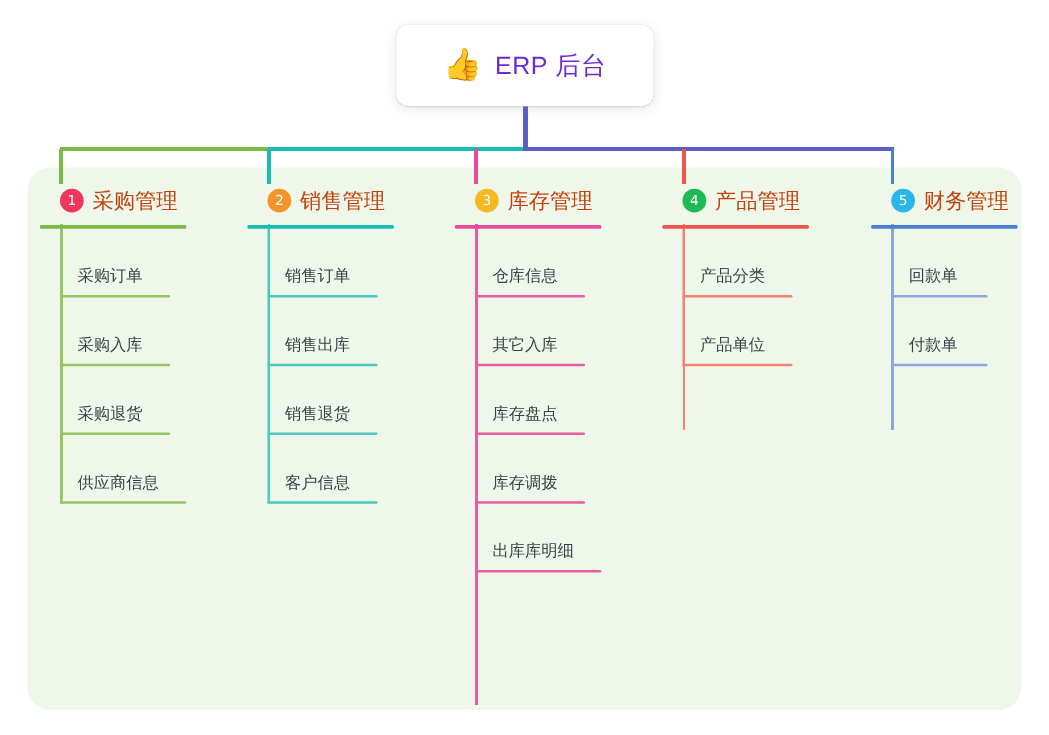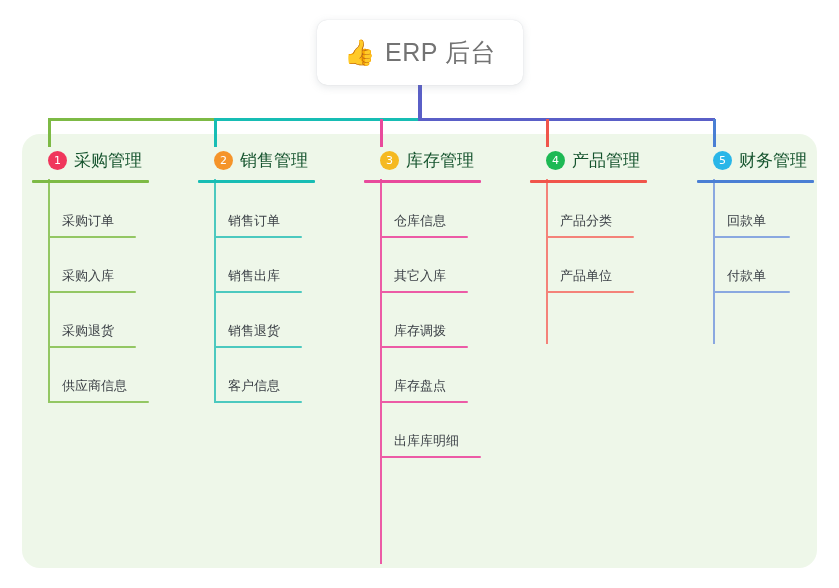--- a/index.html
+++ b/index.html
@@ -43,22 +43,22 @@
     justify-content: center;
     gap: 10px;
     z-index: 6;
   }
   .root-emoji {
     font-size: 25px;
     line-height: 1;
     display: inline-block;
   }
   .root-title {
-    font-size: 25px;
-    color: #737373;
+    font-size: 20px;
+    color: #6d28d9;
     letter-spacing: 0.5px;
     white-space: nowrap;
   }
 
   
   #wires {
     position: absolute;
     left: 0; top: 0;
     width: 839px; height: 588px;
     z-index: 4;
@@ -83,21 +83,21 @@
     border-radius: 50%;
     color: #ffffff;
     font-size: 11px;
     line-height: 19px;
     text-align: center;
     flex: 0 0 auto;
     font-family: "DejaVu Sans", sans-serif;
   }
   .col-title {
     font-size: 17px;
-    color: #14532d;
+    color: #c2410c;
     white-space: nowrap;
   }
   .head-rule {
     height: 3px;
     margin-top: 7px;
     border-radius: 1px;
   }
 
   .leaves { position: relative; margin-top: 0; }
   .leaf {
@@ -228,26 +228,26 @@
             <div class="leaf-label">仓库信息</div>
             <div class="leaf-rule" style="background: rgb(236, 91, 166); width: 88px;"></div>
           </div>
           <div class="leaf">
             <div class="leaf-stub" style="background: rgb(236, 91, 166);"></div>
             <div class="leaf-label">其它入库</div>
             <div class="leaf-rule" style="background: rgb(236, 91, 166); width: 88px;"></div>
           </div>
           <div class="leaf">
             <div class="leaf-stub" style="background: rgb(236, 91, 166);"></div>
+            <div class="leaf-label">库存盘点</div>
+            <div class="leaf-rule" style="background: rgb(236, 91, 166); width: 88px;"></div>
+          </div>
+          <div class="leaf">
+            <div class="leaf-stub" style="background: rgb(236, 91, 166);"></div>
             <div class="leaf-label">库存调拨</div>
-            <div class="leaf-rule" style="background: rgb(236, 91, 166); width: 88px;"></div>
-          </div>
-          <div class="leaf">
-            <div class="leaf-stub" style="background: rgb(236, 91, 166);"></div>
-            <div class="leaf-label">库存盘点</div>
             <div class="leaf-rule" style="background: rgb(236, 91, 166); width: 88px;"></div>
           </div>
           <div class="leaf">
             <div class="leaf-stub" style="background: rgb(236, 91, 166);"></div>
             <div class="leaf-label">出库库明细</div>
             <div class="leaf-rule" style="background: rgb(236, 91, 166); width: 101px;"></div>
           </div>
         </div>
       </div>
       <div class="col" style="left: 530px; top: 147px;">

